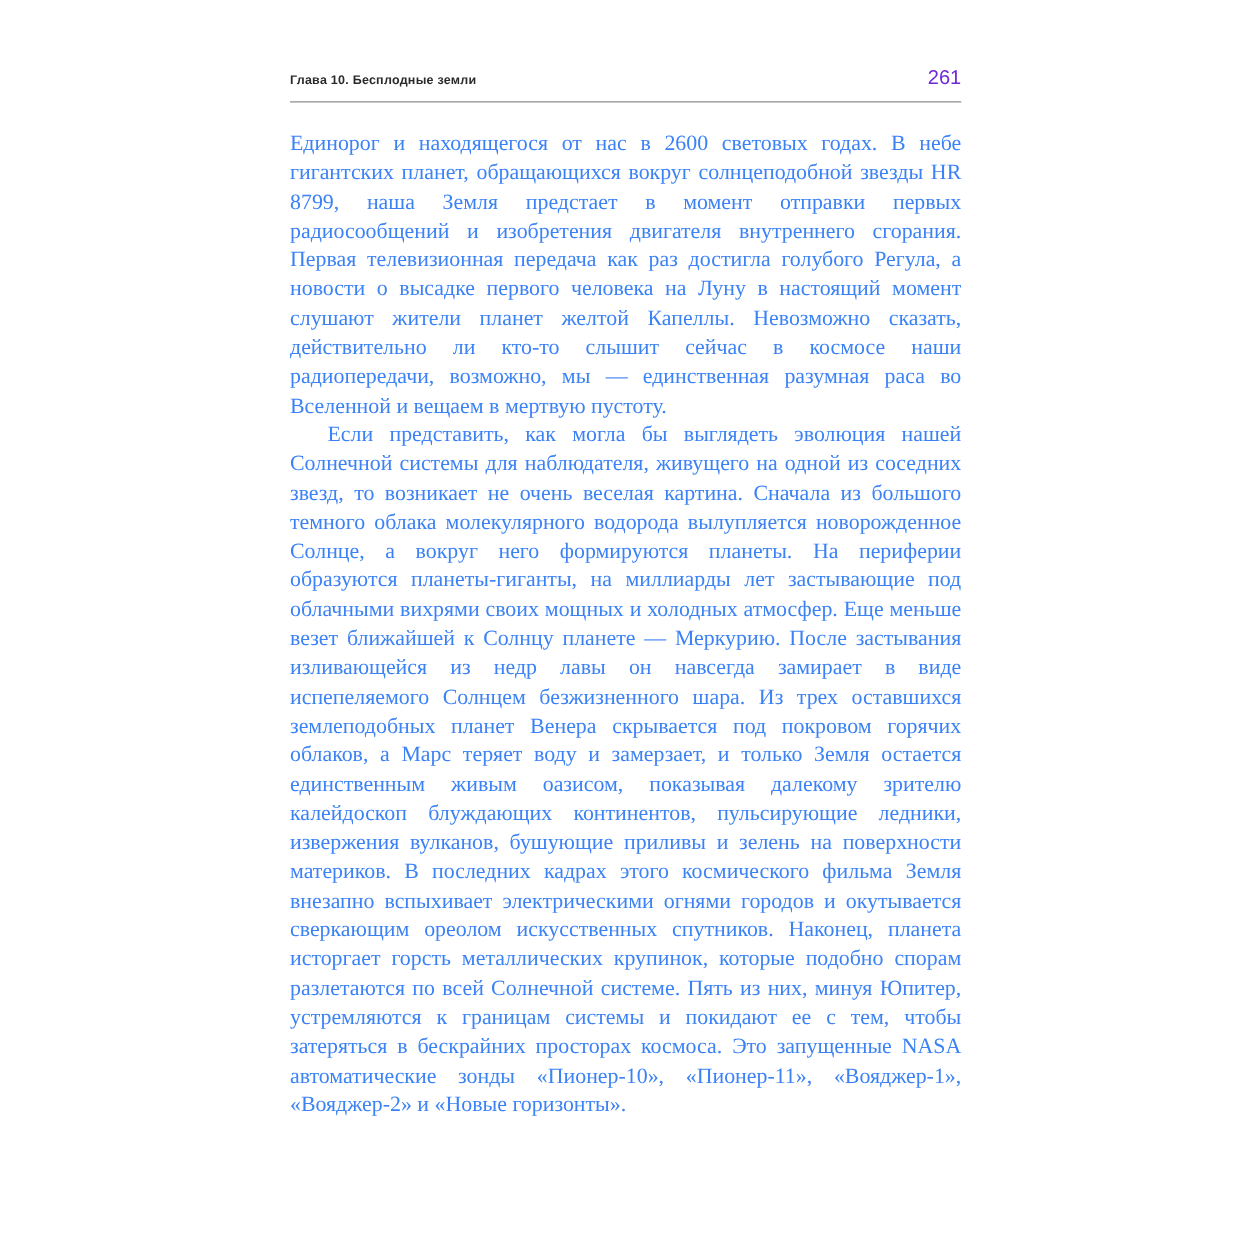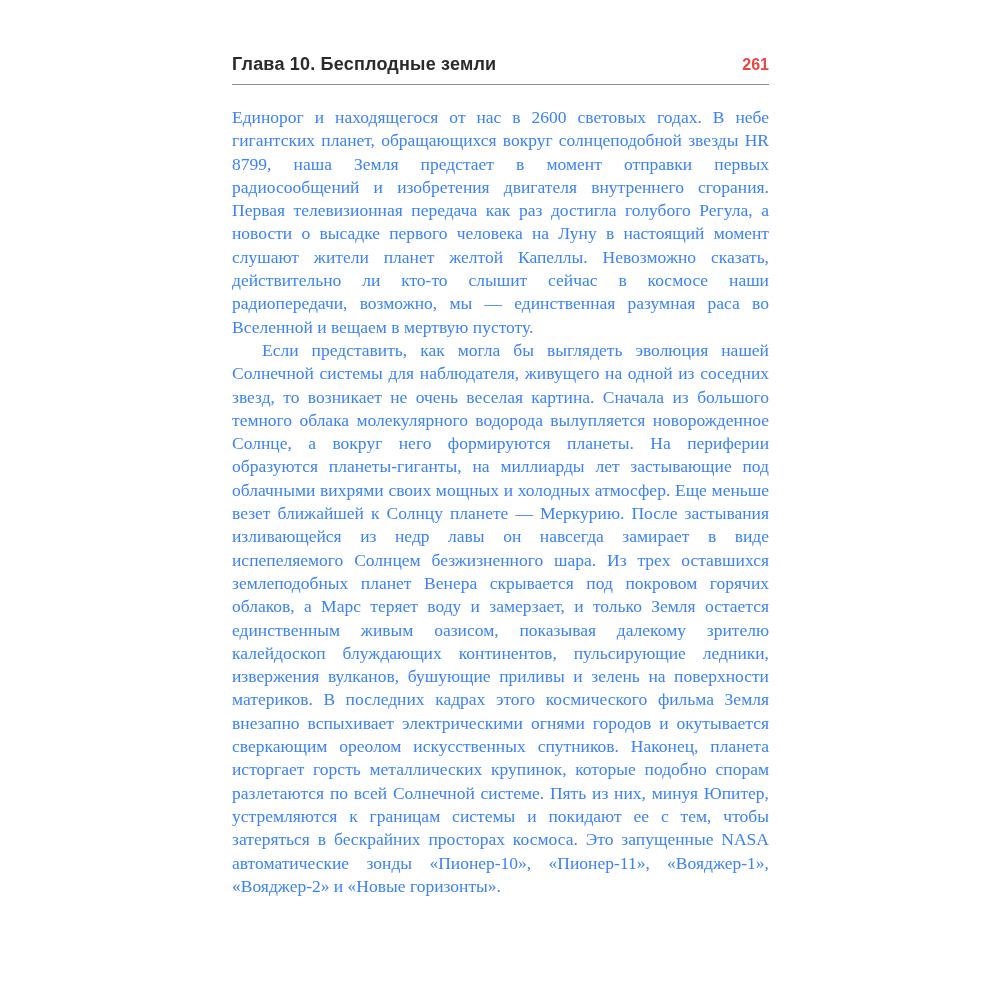--- a/index.html
+++ b/index.html
@@ -24,30 +24,30 @@
     display: flex;
     justify-content: space-between;
     align-items: baseline;
     border-bottom: 1px solid #8f8f8f;
     padding-bottom: 9px;
   }
 
   .running-head .chapter {
     font-family: "Liberation Sans", sans-serif;
     font-weight: bold;
-    font-size: 18px;
+    font-size: 10px;
     color: #2a2a2a;
     letter-spacing: 0.2px;
   }
 
   .running-head .folio {
     font-family: "Liberation Sans", sans-serif;
-    font-weight: bold;
+    font-weight: normal;
     font-size: 16px;
-    color: #ef4444;
+    color: #6d28d9;
   }
 
   .page-body {
     margin-top: 21px;
   }
 
   .page-body p {
     font-family: "Liberation Serif", serif;
     font-size: 17.5px;
     line-height: 23.3px;

